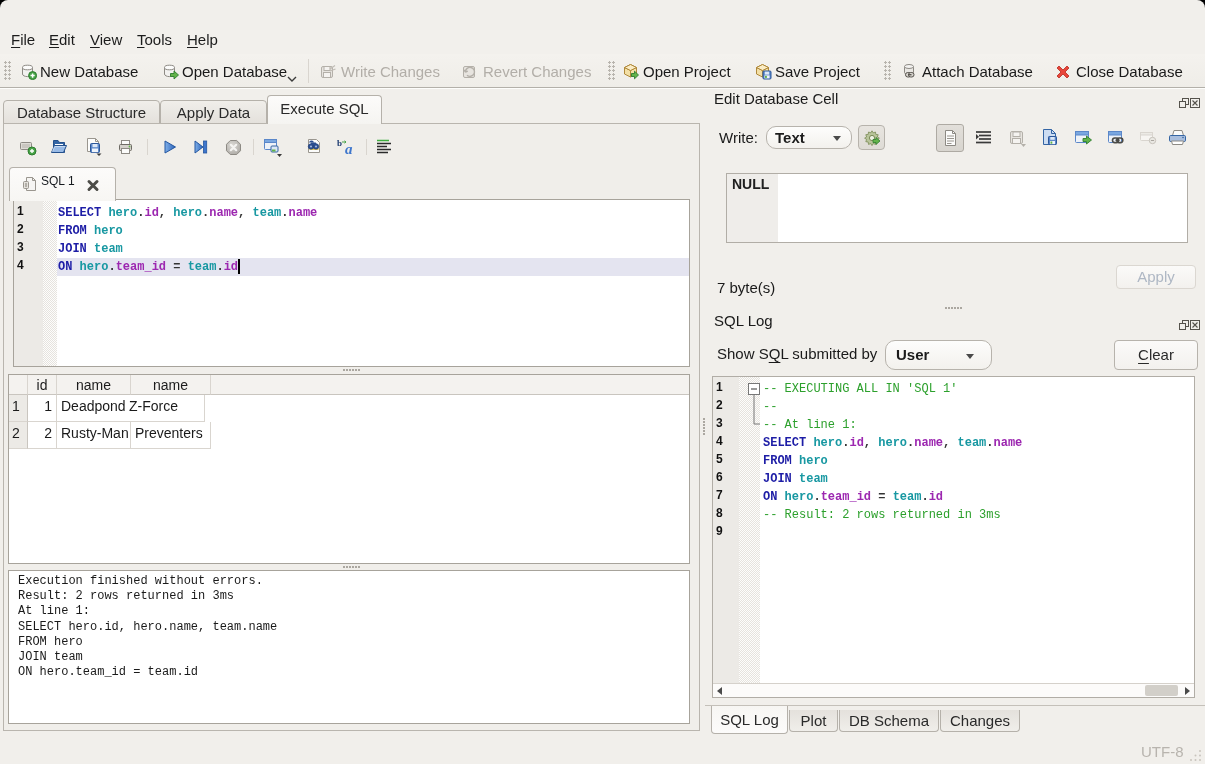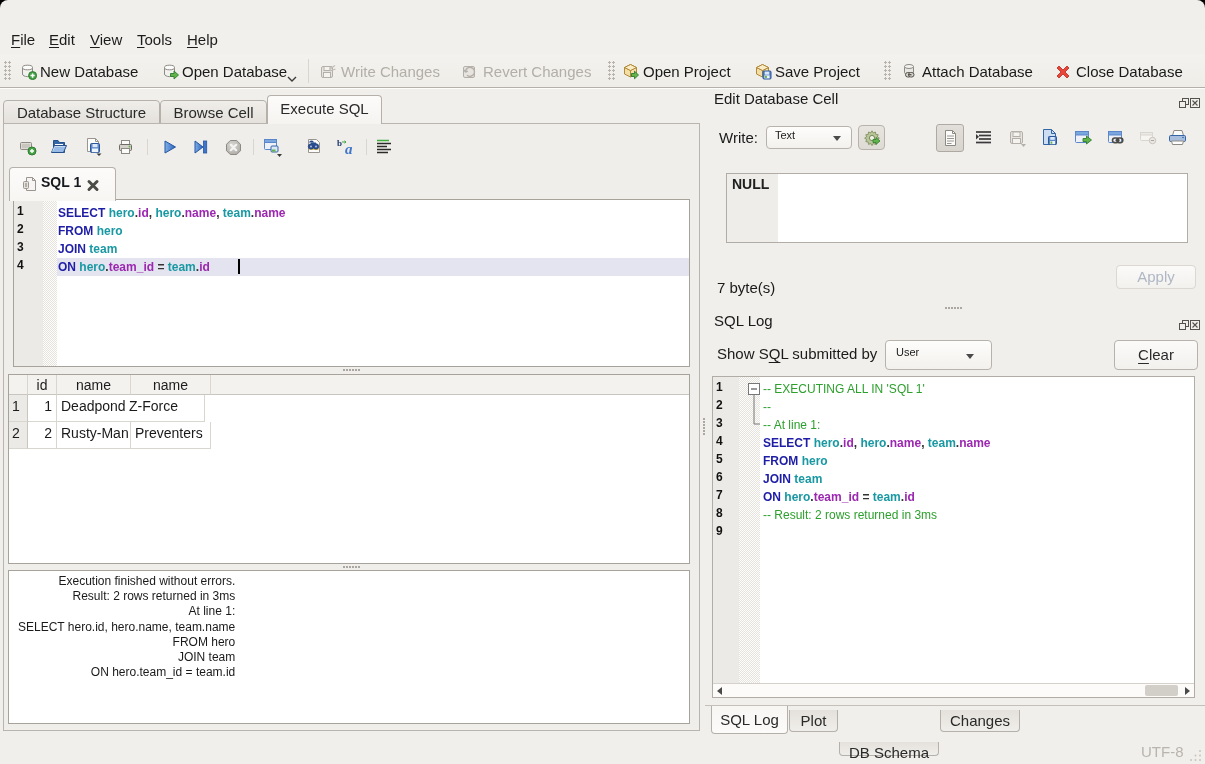--- a/index.html
+++ b/index.html
@@ -33,39 +33,39 @@
   .tab { position:absolute; font-size:15px; color:#2a2a2a;
     background:linear-gradient(#f0eeea,#e4e1dc); border:1px solid #b5b1aa; border-radius:4px 4px 0 0; }
   .tab .lbl { position:absolute; left:0; right:0; text-align:center; }
   .tab.active { background:linear-gradient(#fcfbfa,#f5f4f1); z-index:5; }
   #lframe { position:absolute; left:3px; top:123px; width:697px; height:608px;
     border:1px solid #b9b5ae; background:#f0eeea; }
   .whitebox { position:absolute; background:#fff; border:1px solid #a7a39b; }
   .dots-h { position:absolute; height:2px; background-image:radial-gradient(circle at 1px 1px, #a9a59e 0.7px, rgba(0,0,0,0) 1px); background-size:3px 2px; }
   .dots-v { position:absolute; width:2px; background-image:radial-gradient(circle at 1px 1px, #a9a59e 0.7px, rgba(0,0,0,0) 1px); background-size:2px 3px; }
   
-  .mono { font-family:Liberation Sans, sans-serif;text-align:right; }
+  .mono { font-family:Liberation Mono, monospace; }
   #editor { left:13px; top:199px; width:677px; height:168px; }
   #ed-gutter { position:absolute; left:0; top:0; width:29px; height:166px; background:#eceae6; }
   .foldmargin { position:absolute; background:repeating-conic-gradient(#e6e3de 0% 25%, #fdfdfc 0% 50%); background-size:2px 2px; }
   .codeline { position:absolute; white-space:pre; font-size:12px; font-weight:bold; line-height:18px; }
   .lnum { position:absolute; left:3px; width:22px; font-size:12px; font-weight:bold; color:#111; }
   .kw { color:#1d1da6; } .tbl { color:#1898a2; } .fld { color:#9c27b0; font-weight:bold; } .pun { color:#333; } .cmt { color:#2ca02c; font-weight:normal; }
   
   #rtable { left:8px; top:374px; width:682px; height:190px; }
   .hdrcell { position:absolute; top:0; height:20px; background:#f4f2ef; border-right:1px solid #d9d5cf; border-bottom:1px solid #c9c5bf; }
   .hdrlbl { position:absolute; top:2px; width:100%; text-align:center; font-size:14px; color:#1c1c1c; }
   .rownum { position:absolute; left:0; width:19px; height:27px; background:#eceae6; border-right:1px solid #c9c5bf; border-bottom:1px solid #d9d5cf; font-size:14px; color:#1a1a1a; padding:3px 0 0 3px; }
   .cell { position:absolute; height:27px; border-right:1px solid #d9d5cf; border-bottom:1px solid #d9d5cf; font-size:14px; color:#1a1a1a; background:#fff; }
   
   #msgbox { left:8px; top:570px; width:682px; height:154px; }
   #msgtext { position:absolute; left:9px; top:3px; font-size:12px; line-height:15.2px; color:#1a1a1a; white-space:pre; }
   
   .rtitle { position:absolute; font-size:15px; color:#1a1a1a; }
-  .combo { position:absolute; background:linear-gradient(#fdfdfc,#f3f1ed); border:1px solid #b7b3ac; border-radius:4px; font-size:11px; color:#1c1c1c; }
+  .combo { position:absolute; background:linear-gradient(#fdfdfc,#f3f1ed); border:1px solid #b7b3ac; border-radius:10px; font-size:15px; color:#1c1c1c;font-weight:bold; }
   .combo .arr { position:absolute; width:0; height:0; border-left:4px solid rgba(0,0,0,0); border-right:4px solid rgba(0,0,0,0); border-top:5px solid #4a4a4a; }
   .btn { position:absolute; background:linear-gradient(#fbfaf9,#f3f1ee); border:1px solid #b7b3ac; border-radius:4px; font-size:15px; color:#2a2a2a; text-align:center; }
 </style>
 </head>
 <body>
 <div id="win">
 
 
   <div id="menubar">
     <div class="menuitem" style="left:11px;"><u>F</u>ile</div>
@@ -138,21 +138,21 @@
     </svg></span>
     <div class="tbtext" style="left:1076px;">Close Database</div>
   </div>
 
   <div id="main"></div>
 
   <div class="tab" style="left:3px; top:100px; width:157px; height:24px;">
       <div class="lbl" style="top:3px;">Database Structure</div>
     </div>
   <div class="tab" style="left:160px; top:100px; width:107px; height:24px;">
-      <div class="lbl" style="top:3px;">Browse Cell</div>
+      <div class="lbl" style="top:3px;">Apply Data</div>
     </div>
   <div class="tab active" style="left:267px; top:95px; width:115px; height:29px; border-bottom:none;">
       <div class="lbl" style="top:4px;">Execute SQL</div>
     </div>
   <div id="lframe"></div>
 
   <div id="sqltb" class="abs" style="left:0; top:138px; width:700px; height:18px;">
     <svg class="abs" style="left:19px; top:0;" width="18" height="18" viewBox="0 0 18 18">
       <rect x="1.5" y="4.5" width="11" height="7" rx="1" fill="#dedbd6" stroke="#8d8a84"></rect>
       <rect x="3" y="6" width="8" height="4" rx="0.5" fill="#c9c6c0"></rect>
@@ -240,21 +240,21 @@
     </svg>
   </div>
 
   <div class="tab active" style="left:9px; top:167px; width:107px; height:34px; border-bottom:none; background:linear-gradient(#fcfbfa,#f7f6f3);">
     <span id="ic-sqltab" class="abs" style="left:11px; top:8px;"><svg width="17" height="17" viewBox="0 0 17 17">
       <path d="M5.5 1.5 h6 l3 3 v10 h-9 z" fill="#f6f5f3" stroke="#9a968f"></path>
       <path d="M11.5 1.5 v3 h3" fill="none" stroke="#9a968f"></path>
       <rect x="2.5" y="5.5" width="5" height="7" rx="1" fill="#e4e1dc" stroke="#9a968f"></rect>
       <rect x="4" y="7" width="2" height="4" fill="#b3b0a9"></rect>
     </svg></span>
-    <div class="abs" style="left:31px; top:6px; font-size:14px; font-weight:bold; color:#15191d;">SQL 1</div>
+    <div class="abs" style="left:31px; top:6px; font-size:12px; font-weight:normal; color:#15191d;">SQL 1</div>
     <svg class="abs" style="left:76px; top:10px;" width="14" height="14">
         <path d="M3 3.5 L11 11.5 M11 3.5 L3 11.5" stroke="#4c4c47" stroke-width="3" stroke-linecap="round"></path>
       </svg>
   </div>
 
   <div id="editor" class="whitebox">
     <div id="ed-gutter"></div>
     <div class="foldmargin" style="left:29px; top:0; width:14px; height:166px;"></div>
     <div class="lnum" style="top:4px;">1</div>
     <div class="lnum" style="top:22px;">2</div>
@@ -450,21 +450,21 @@
     </div>
   </div>
 
   <div class="abs" style="left:705px; top:705px; width:500px; height:1px; background:#c4c0b9;"></div>
   <div class="tab active" style="left:711px; top:706px; width:77px; height:28px; border-radius:0 0 4px 4px; border-top:none; background:linear-gradient(#f7f6f3,#fcfbfa);">
       <div class="lbl" style="top:5px;">SQL Log</div>
     </div>
   <div class="tab" style="left:789px; top:710px; width:49px; height:22px; border-radius:0 0 4px 4px; border-top:none; background:linear-gradient(#e4e1dc,#f0eeea);">
       <div class="lbl" style="top:2px;">Plot</div>
     </div>
-  <div class="tab" style="left:839px; top:742px; width:100px; height:14px; border-radius:0 0 4px 4px; border-top:none; background:linear-gradient(#e4e1dc,#f0eeea);">
+  <div class="tab" style="left:839px; top:710px; width:100px; height:22px; border-radius:0 0 4px 4px; border-top:none; background:linear-gradient(#e4e1dc,#f0eeea);">
       <div class="lbl" style="top:2px;">DB Schema</div>
     </div>
   <div class="tab" style="left:940px; top:710px; width:80px; height:22px; border-radius:0 0 4px 4px; border-top:none; background:linear-gradient(#e4e1dc,#f0eeea);">
       <div class="lbl" style="top:2px;">Changes</div>
     </div>
 
   <div class="abs" style="left:1141px; top:743px; font-size:15px; color:#b8b4ae;">UTF-8</div>
   <svg class="abs" style="left:1188px; top:748px;" width="14" height="14">
     <g fill="#c8c4bd">
       <circle cx="12" cy="3" r="1"></circle>

